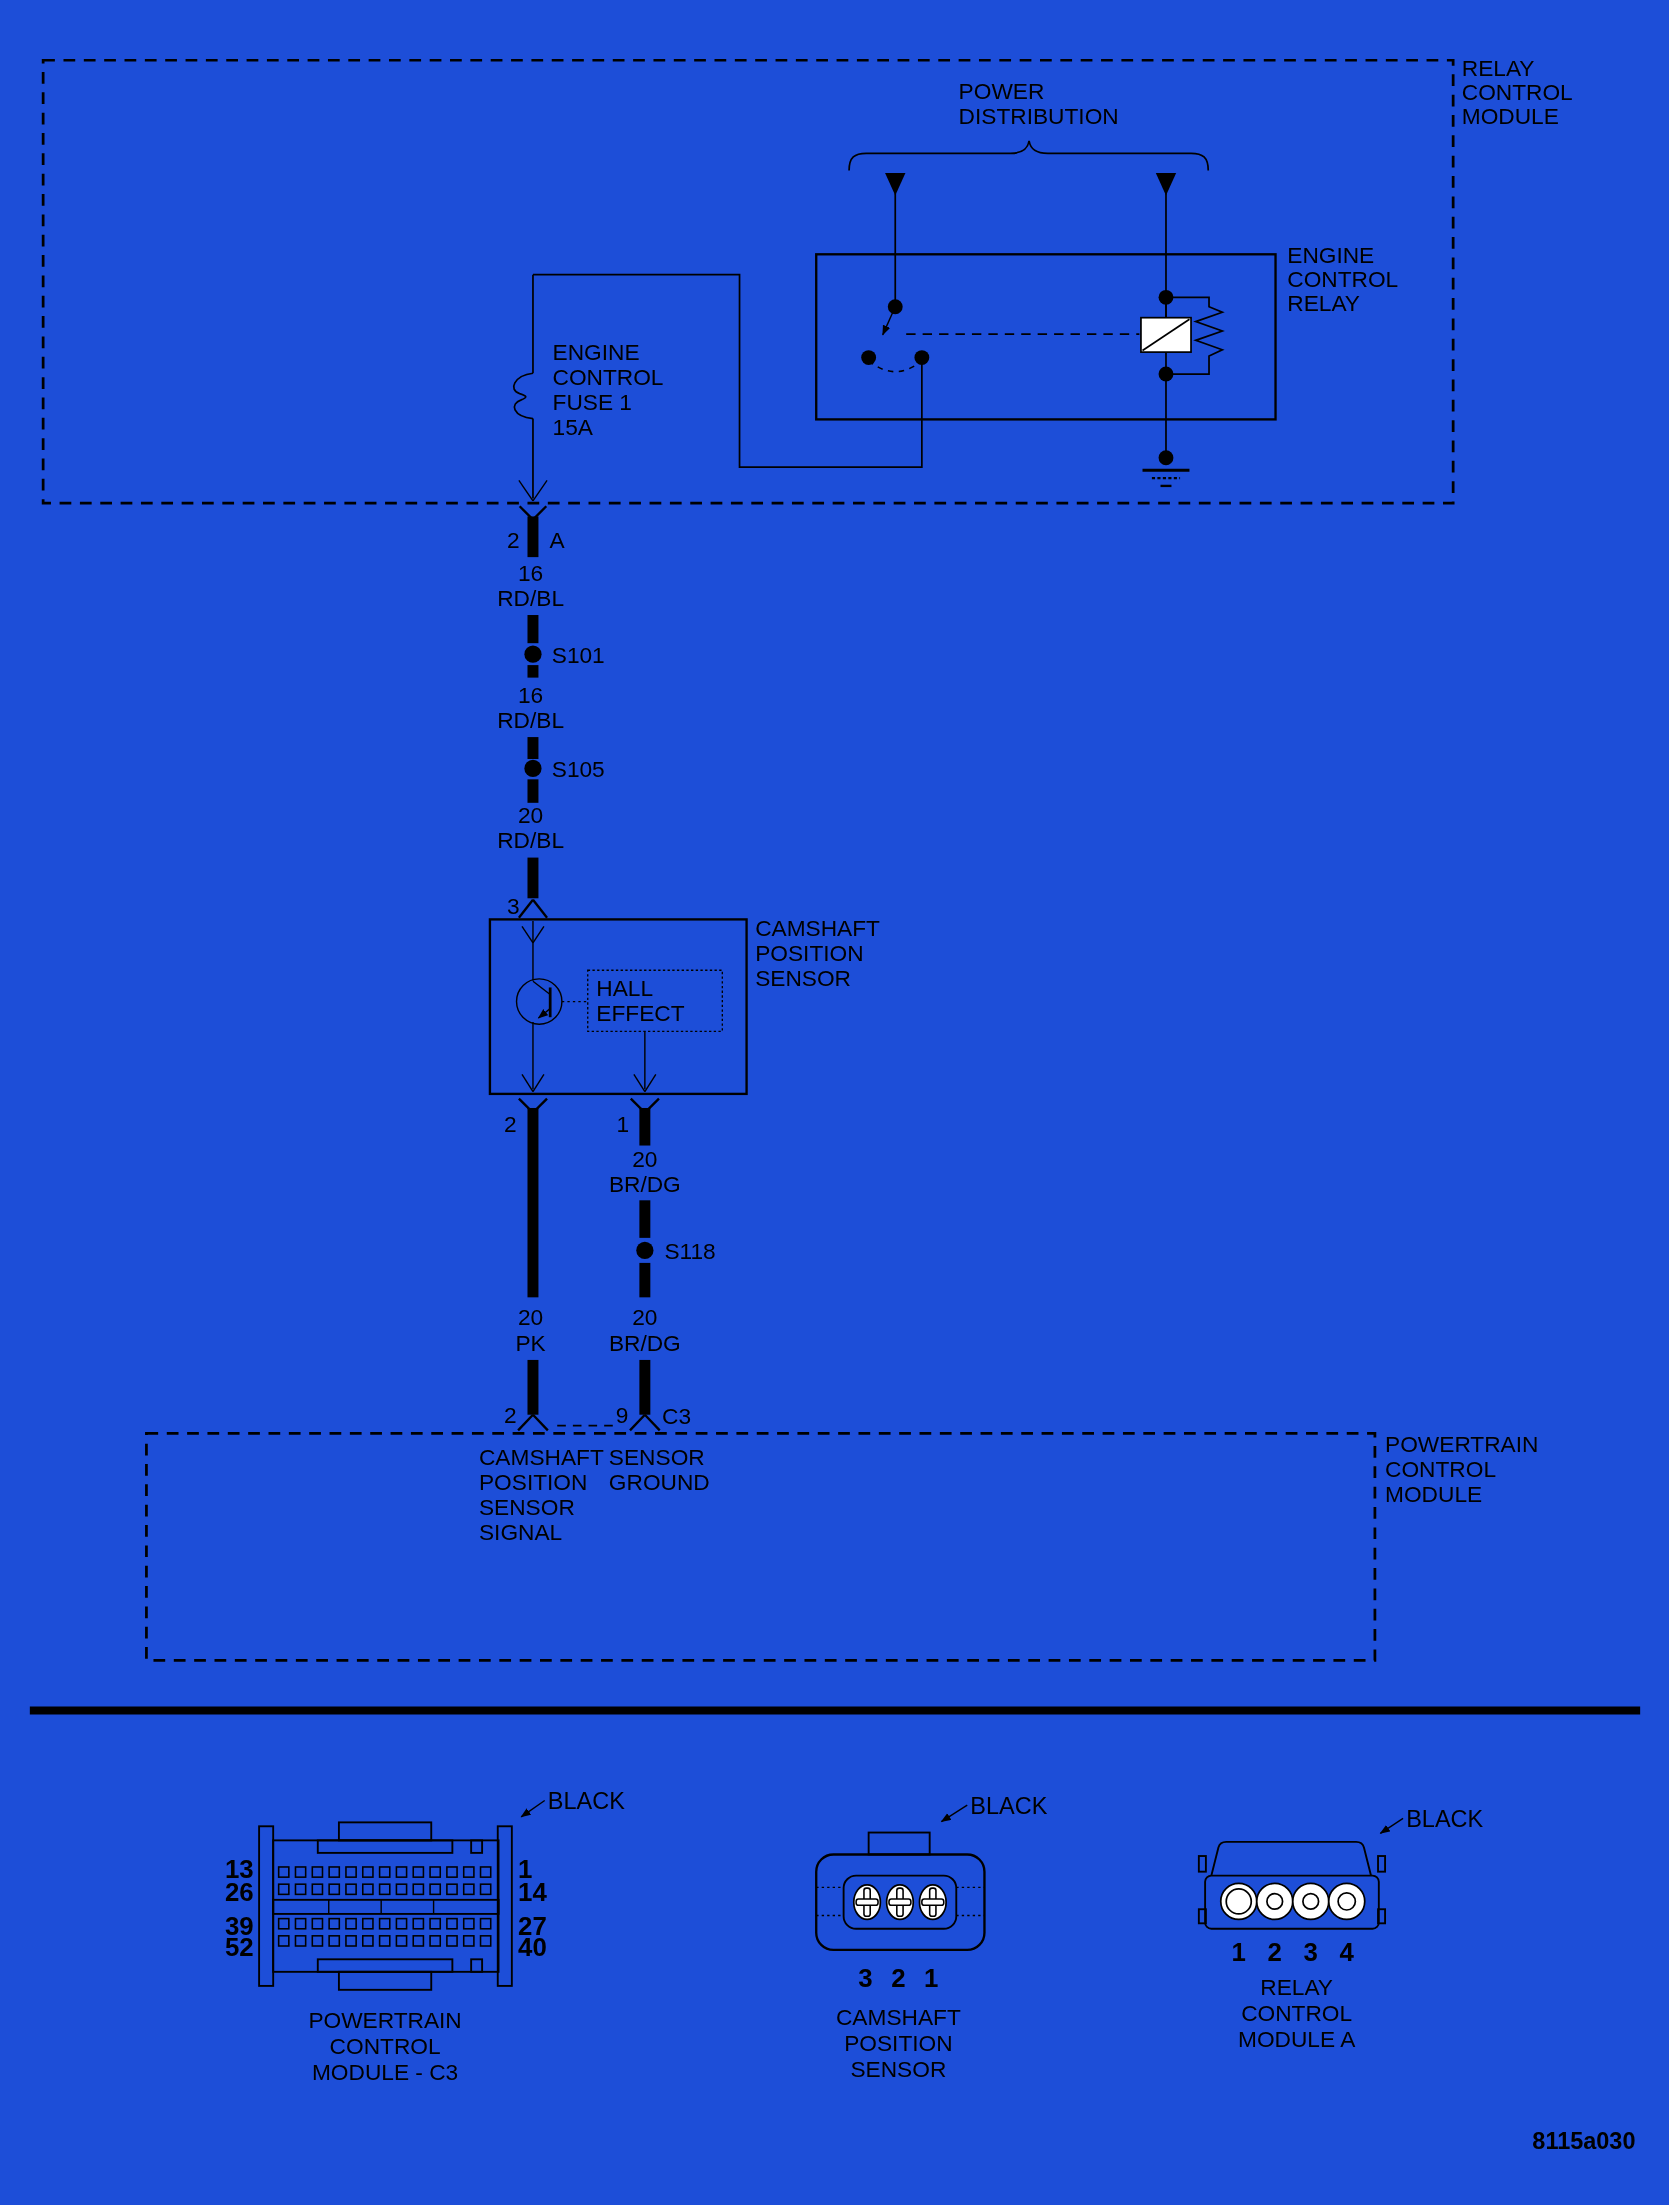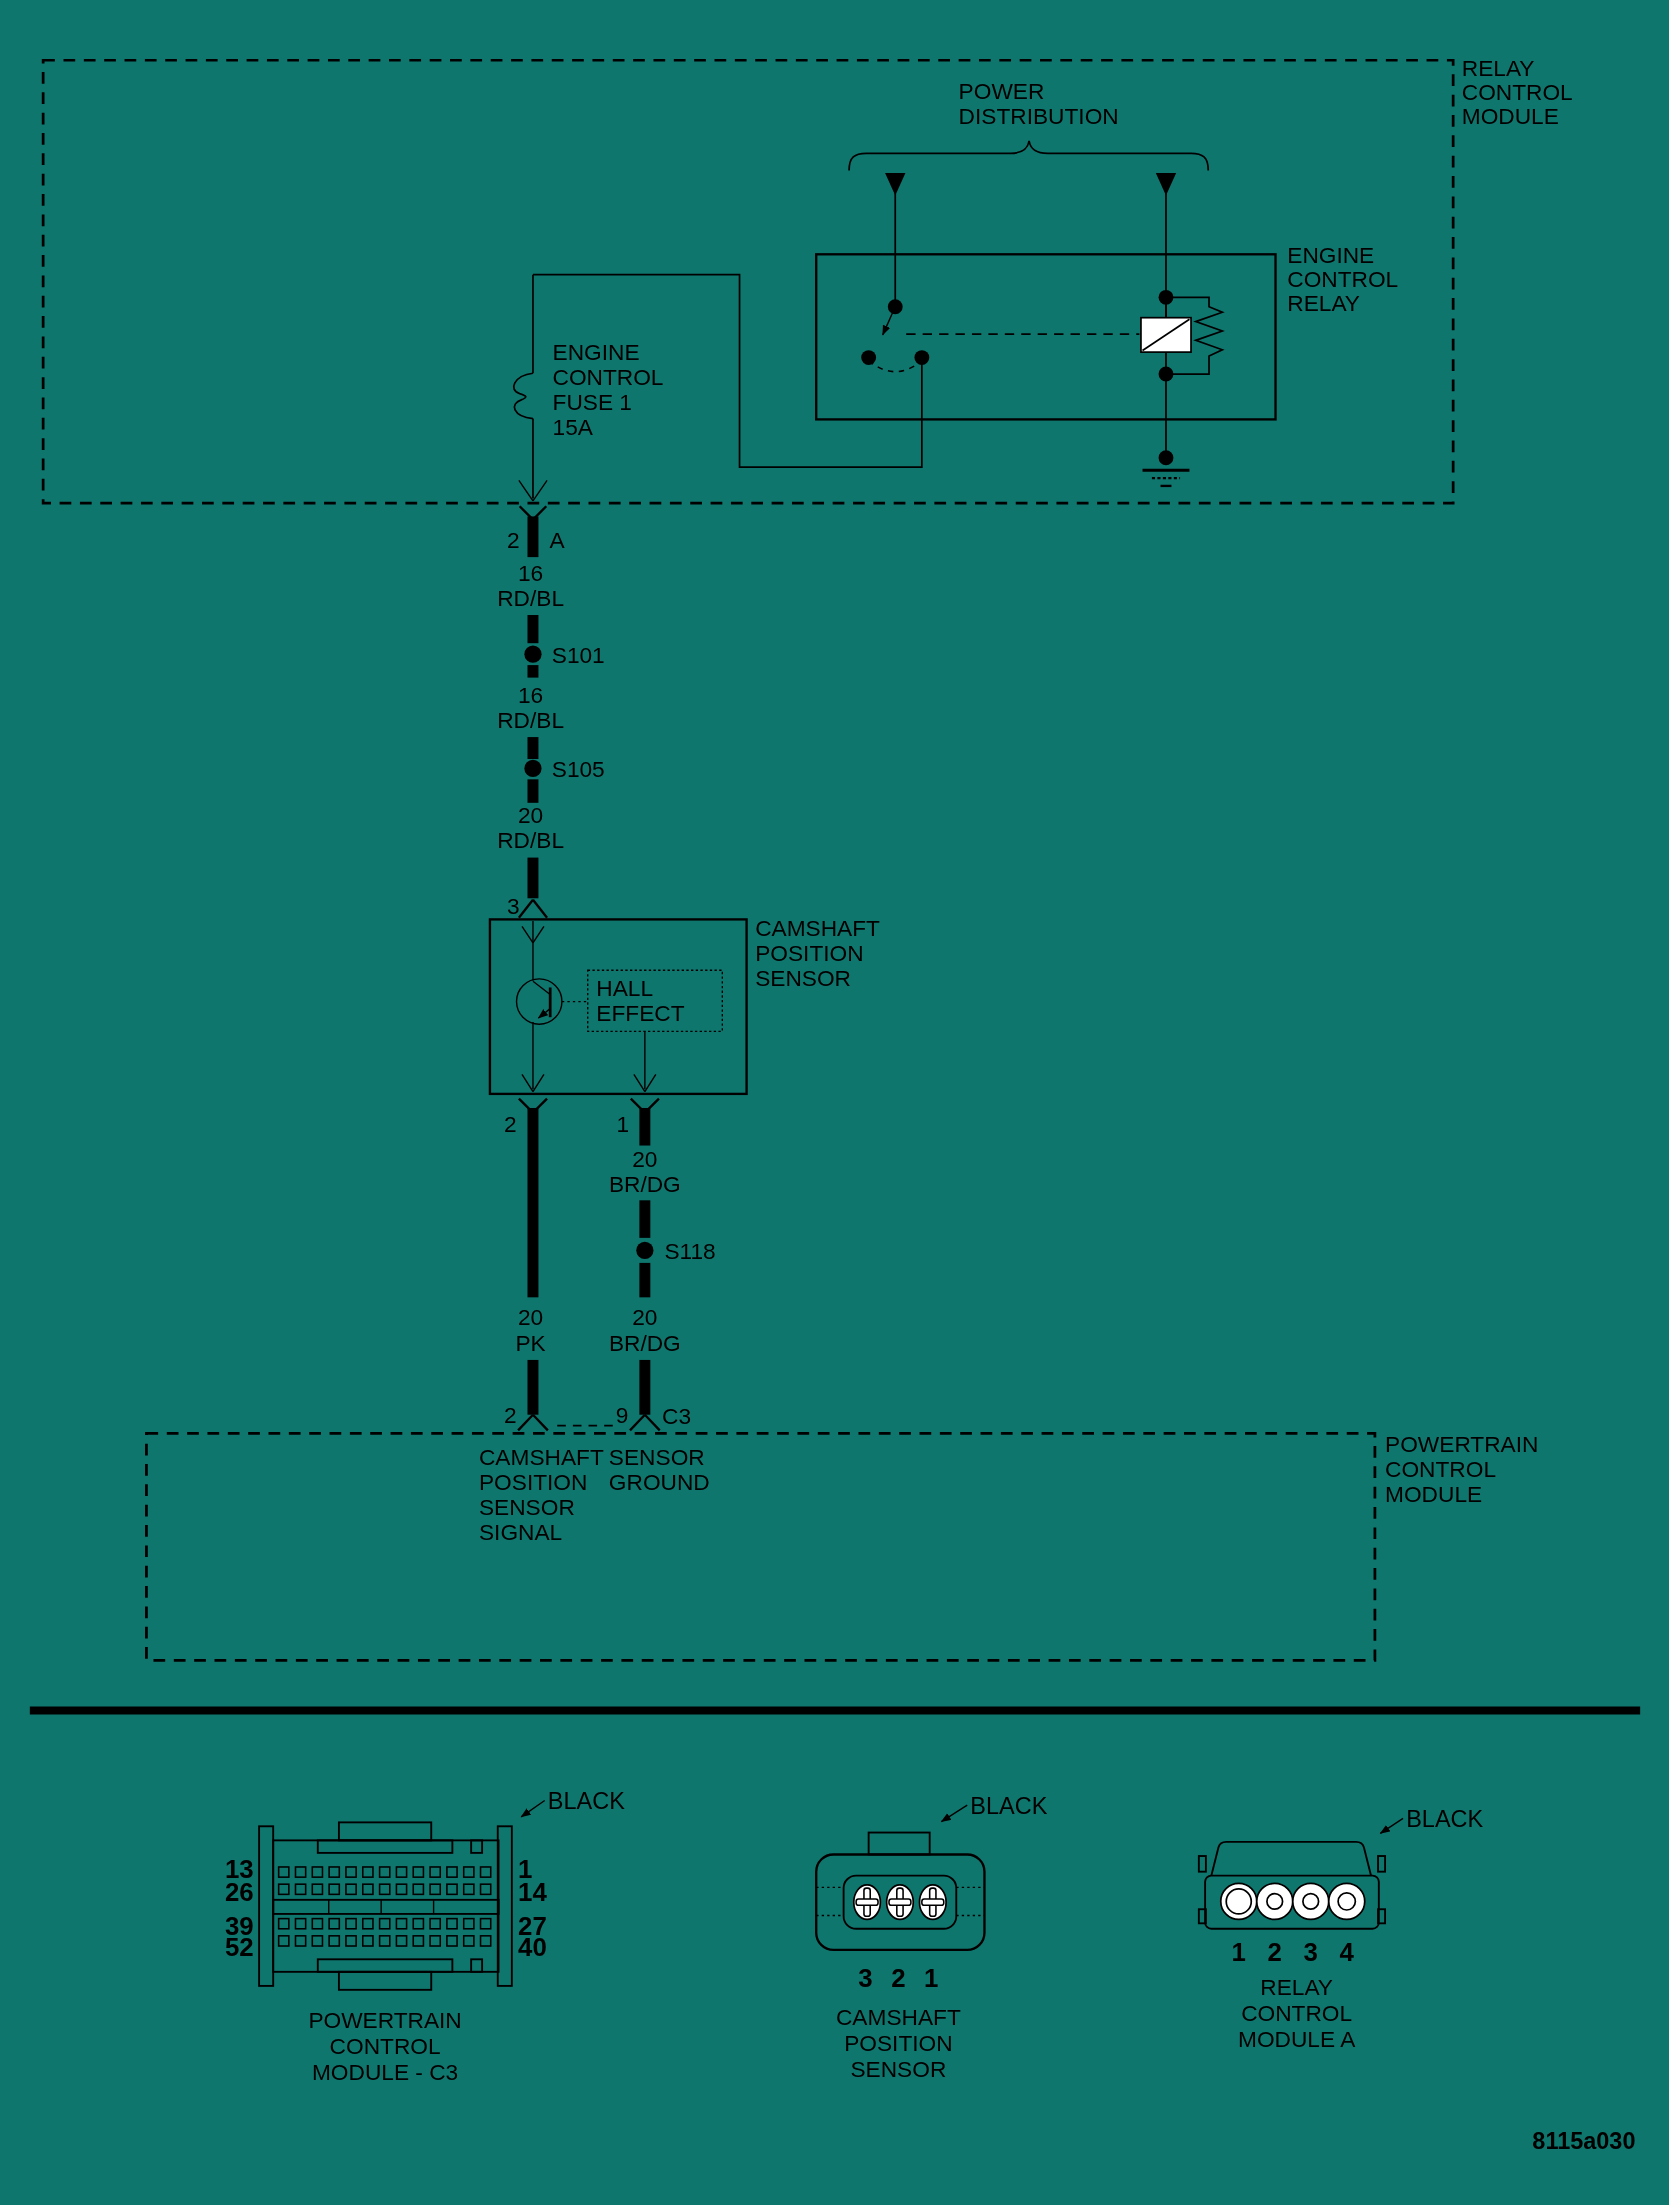--- a/index.html
+++ b/index.html
@@ -1,16 +1,16 @@
 <!DOCTYPE html>
 <html style="font-size:12.5px"><head>
 <meta charset="utf-8">
 <style>
   html,body{margin:0;padding:0;background:#fff;}
-  #page{position:relative;width:1670px;height:2205px;background:#0f766e;overflow:hidden;}
+  #page{position:relative;width:1670px;height:2205px;background:#1d4ed8;overflow:hidden;}
   svg{position:absolute;left:0;top:0;}
   .t{font-family:"Liberation Sans",sans-serif;font-size:29px;fill:#000;}
   .tb{font-family:"Liberation Sans",sans-serif;font-size:33px;font-weight:bold;fill:#000;}
   .tid{font-family:"Liberation Sans",sans-serif;font-size:30px;font-weight:bold;fill:#000;}
   .ln{stroke:#000;stroke-width:2.2;fill:none;}
   .thin{stroke:#000;stroke-width:1.8;fill:none;}
   .box{stroke:#000;stroke-width:3;fill:none;}
   .box2{stroke:#000;stroke-width:2.4;fill:none;}
   .modbox{stroke:#000;stroke-width:3.5;fill:none;stroke-dasharray:15 11;}
   .wire{fill:#000;stroke:none;}

